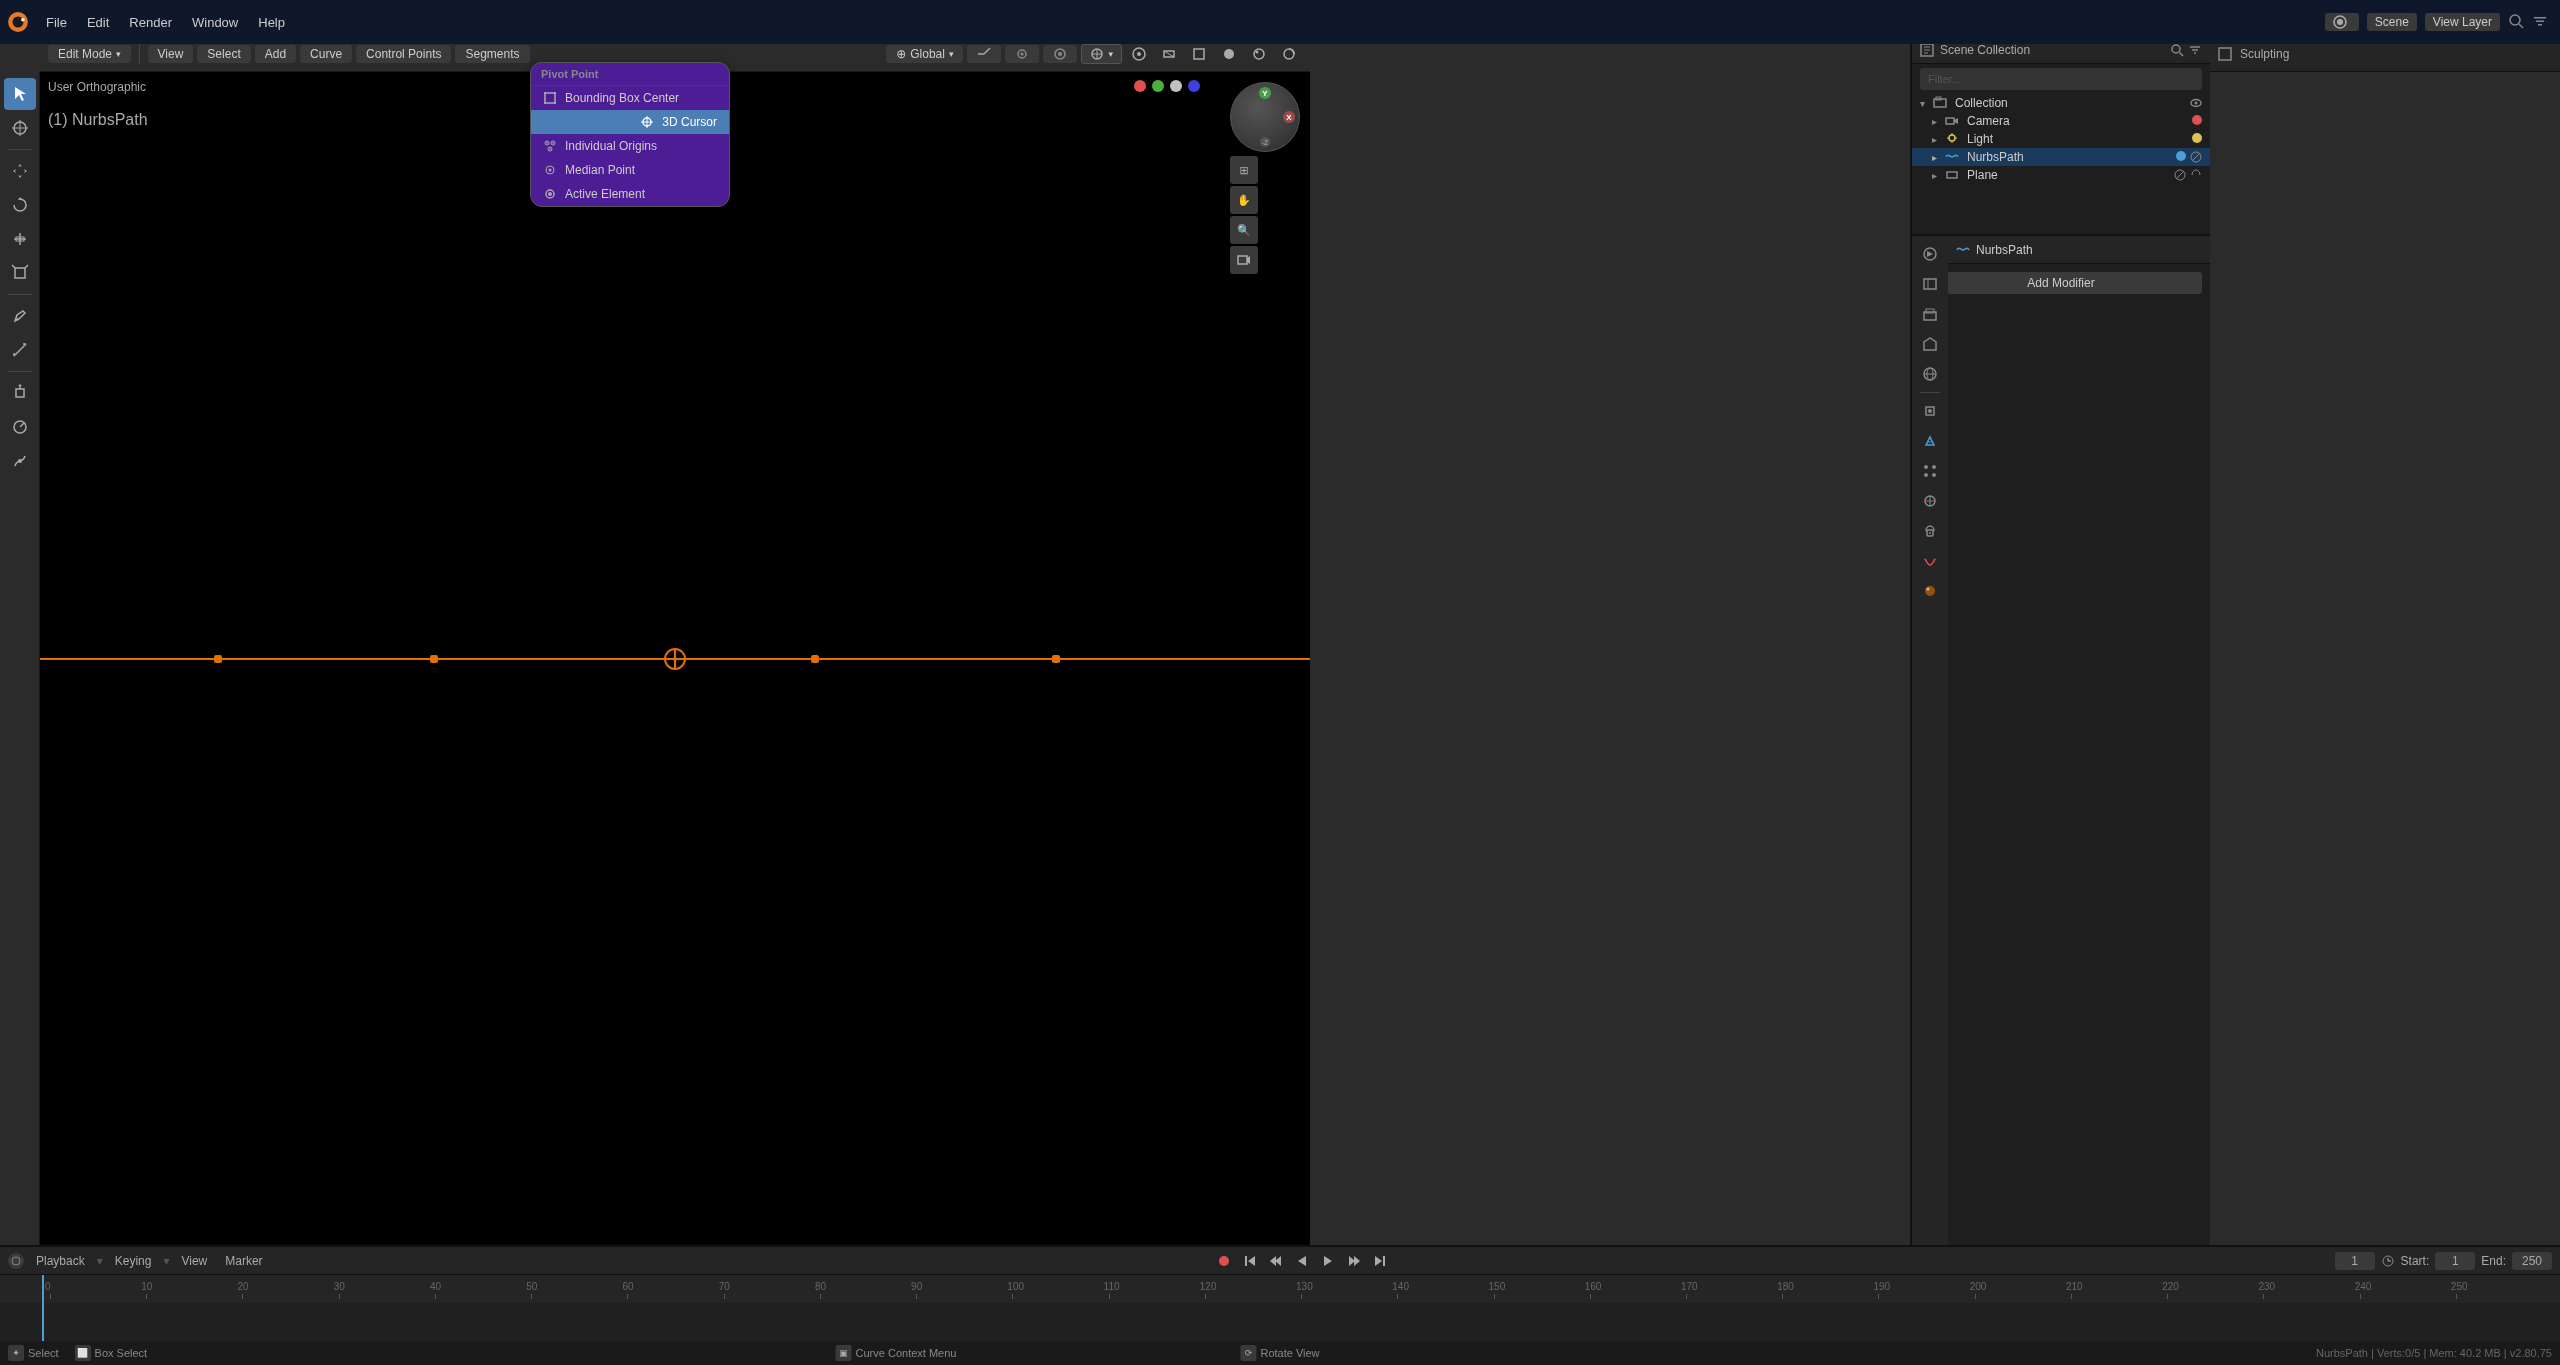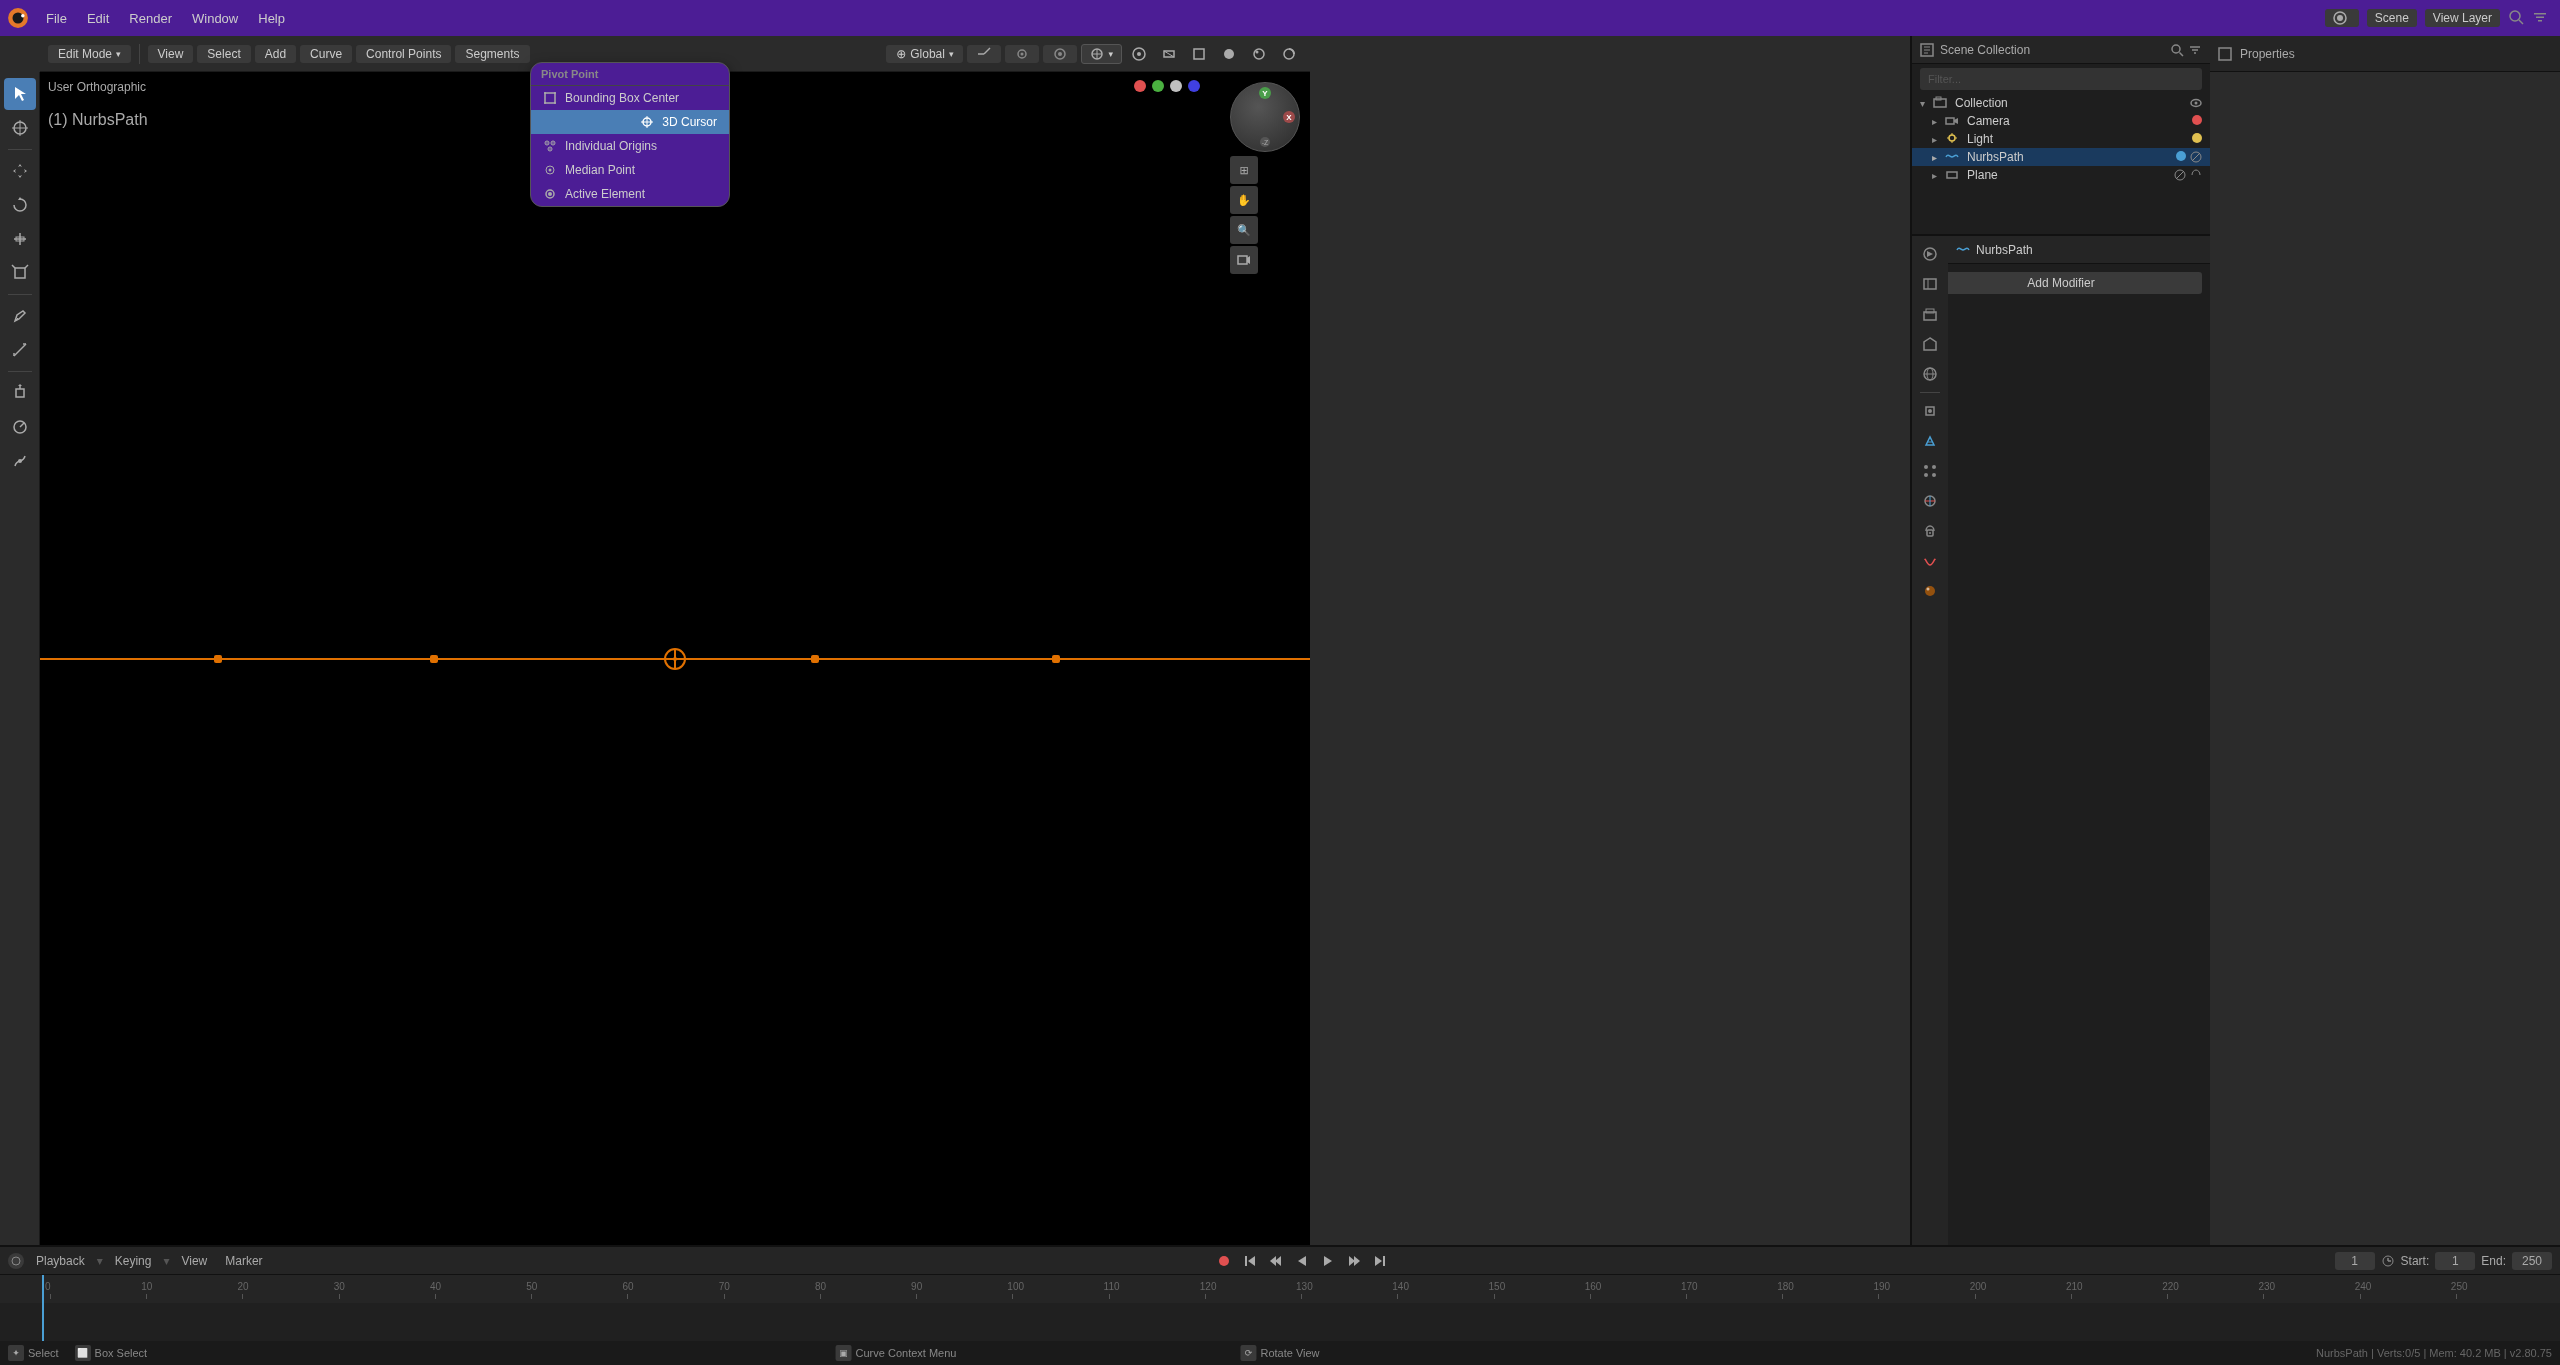--- a/index.html
+++ b/index.html
@@ -13,22 +13,22 @@
       overflow: hidden;
       position: relative;
     }
 
     
     .top-menu-bar {
       position: absolute;
       top: 0;
       left: 0;
       right: 0;
-      height: 36px;
-      background: #4c1d95;
+      height: 44px;
+      background: #0f172a;
       display: flex;
       align-items: center;
       z-index: 100;
     }
     .top-menu-bar .blender-logo {
       width: 36px;
       height: 36px;
       display: flex;
       align-items: center;
       justify-content: center;
@@ -901,21 +901,21 @@
           <path d="M2 6 C2 3 4 1 6 1 C8 1 10 3 10 6" fill="none" stroke="#888" stroke-width="1"></path>
         </svg>
     </div>
   </div>
 </div>
 
 <div class="scene-panel-toolbar">
   <svg width="14" height="14" viewBox="0 0 14 14">
       <rect x="1" y="1" width="12" height="12" fill="none" stroke="#888" stroke-width="1.5"></rect>
     </svg>
-  <span style="margin-left:4px;font-size:12px;color:#aaa;">Properties</span>
+  <span style="margin-left:4px;font-size:12px;color:#aaa;">Sculpting</span>
 </div>
 
 <div class="properties-panel">
 
   <div class="props-icons-bar">
     <div class="props-icon-btn">
       <svg width="16" height="16" viewBox="0 0 16 16">
           <circle cx="8" cy="8" r="6" fill="none" stroke="#888" stroke-width="1.5"></circle>
           <path d="M5 5 L5 11 L11 8 Z" fill="#888"></path>
         </svg>

